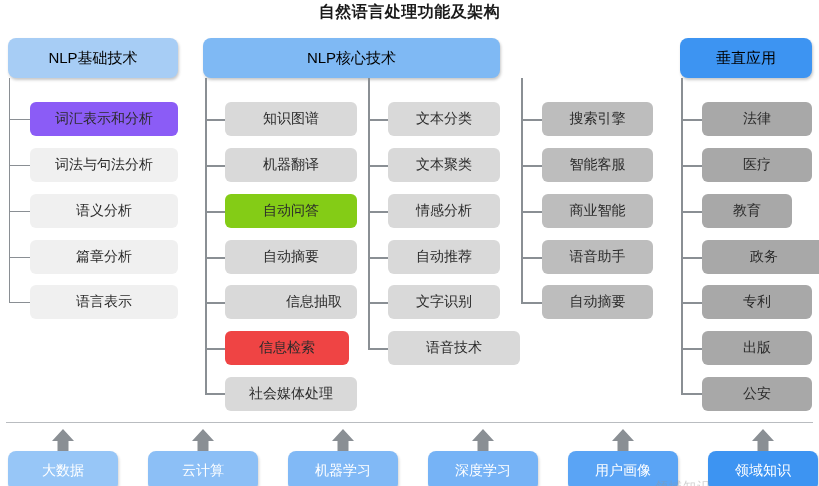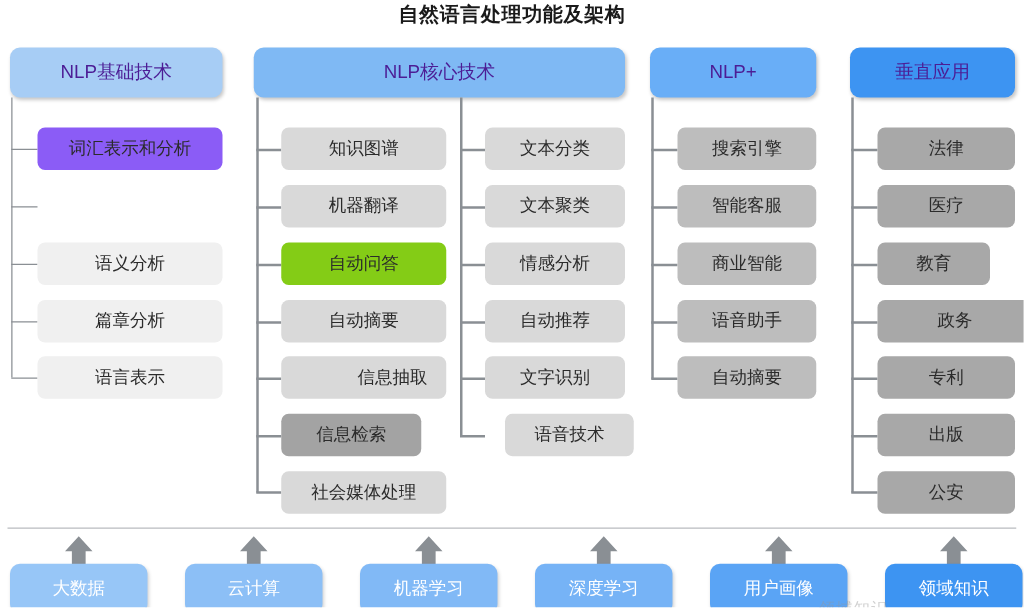--- a/index.html
+++ b/index.html
@@ -36,21 +36,21 @@
     border-radius: 7px;
     display: flex;
     align-items: center;
     justify-content: center;
     text-align: center;
     line-height: 1.1;
   }
   .header-box {
     height: 40px;
     font-size: 15px;
-    color: #4c1d95;
+    color: #000000;
     border-radius: 8px;
     box-shadow: 1px 2px 3px rgba(0,0,0,0.22);
   }
   .item-box {
     height: 34px;
     font-size: 14px;
     color: #2b2b2b;
     border-radius: 6px;
   }
   .foot-box {
@@ -102,20 +102,21 @@
 
   <div id="page-title">自然语言处理功能及架构</div>
 
   <div class="box header-box" style="left:8px; top:38px; width:170px; background:#a7cdf5;">NLP基础技术</div>
   <div class="trunk" style="left:9px; top:78px; height:224px;"></div>
 
   <div class="stub" style="left:9px; top:119px; width:21px;"></div>
   <div class="box item-box" style="left:30px; top:102px; width:148px; background:#8b5cf6;">词汇表示和分析</div>
 
   <div class="stub" style="left:9px; top:165px; width:21px;"></div>
+  <div class="box item-box" style="left:30px; top:148px; width:148px; background:#f0f0f0;">词法与句法分析</div>
 
   <div class="stub" style="left:9px; top:211px; width:21px;"></div>
   <div class="box item-box" style="left:30px; top:194px; width:148px; background:#f0f0f0;">语义分析</div>
 
   <div class="stub" style="left:9px; top:257px; width:21px;"></div>
   <div class="box item-box" style="left:30px; top:240px; width:148px; background:#f0f0f0;">篇章分析</div>
 
   <div class="stub" style="left:9px; top:302px; width:21px;"></div>
   <div class="box item-box" style="left:30px; top:285px; width:148px; background:#f0f0f0;">语言表示</div>
 
@@ -132,21 +133,21 @@
   <div class="stub" style="left:205px; top:211px; width:20px; height:2px;"></div>
   <div class="box item-box" style="left:225px; top:194px; width:132px; background:#84cc16;">自动问答</div>
 
   <div class="stub" style="left:205px; top:257px; width:20px; height:2px;"></div>
   <div class="box item-box" style="left:225px; top:240px; width:132px; background:#d9d9d9;">自动摘要</div>
 
   <div class="stub" style="left:205px; top:302px; width:20px; height:2px;"></div>
   <div class="box item-box" style="left:225px; top:285px; width:132px; background:#d9d9d9;padding-left:46px;">信息抽取</div>
 
   <div class="stub" style="left:205px; top:348px; width:20px; height:2px;"></div>
-  <div class="box item-box" style="left:225px; top:331px; width:112px; background:#a3a3a3;">信息检索</div>
+  <div class="box item-box" style="left:225px; top:331px; width:124px; background:#ef4444;">信息检索</div>
 
   <div class="stub" style="left:205px; top:393px; width:20px; height:2px;"></div>
   <div class="box item-box" style="left:225px; top:377px; width:132px; background:#d9d9d9;">社会媒体处理</div>
 
   <div class="trunk" style="left:368px; top:78px; width:2px; height:271px;"></div>
 
   <div class="stub" style="left:368px; top:119px; width:20px; height:2px;"></div>
   <div class="box item-box" style="left:388px; top:102px; width:112px; background:#d9d9d9;">文本分类</div>
 
   <div class="stub" style="left:368px; top:165px; width:20px; height:2px;"></div>
@@ -155,23 +156,22 @@
   <div class="stub" style="left:368px; top:211px; width:20px; height:2px;"></div>
   <div class="box item-box" style="left:388px; top:194px; width:112px; background:#d9d9d9;">情感分析</div>
 
   <div class="stub" style="left:368px; top:257px; width:20px; height:2px;"></div>
   <div class="box item-box" style="left:388px; top:240px; width:112px; background:#d9d9d9;">自动推荐</div>
 
   <div class="stub" style="left:368px; top:302px; width:20px; height:2px;"></div>
   <div class="box item-box" style="left:388px; top:285px; width:112px; background:#d9d9d9;">文字识别</div>
 
   <div class="stub" style="left:368px; top:348px; width:20px; height:2px;"></div>
-  <div class="box item-box" style="left:388px; top:331px; width:103px; background:#d9d9d9;margin-left:16px;">语音技术</div>
-
-  <div class="box header-box" style="left:520px; top:38px; width:133px; background:#69aef7;">NLP+</div>
+  <div class="box item-box" style="left:388px; top:331px; width:132px; background:#d9d9d9;">语音技术</div>
+
   <div class="trunk" style="left:521px; top:78px; width:2px; height:225px;"></div>
 
   <div class="stub" style="left:521px; top:119px; width:21px; height:2px;"></div>
   <div class="box item-box" style="left:542px; top:102px; width:111px; background:#bdbdbd;">搜索引擎</div>
 
   <div class="stub" style="left:521px; top:165px; width:21px; height:2px;"></div>
   <div class="box item-box" style="left:542px; top:148px; width:111px; background:#bdbdbd;">智能客服</div>
 
   <div class="stub" style="left:521px; top:211px; width:21px; height:2px;"></div>
   <div class="box item-box" style="left:542px; top:194px; width:111px; background:#bdbdbd;">商业智能</div>

